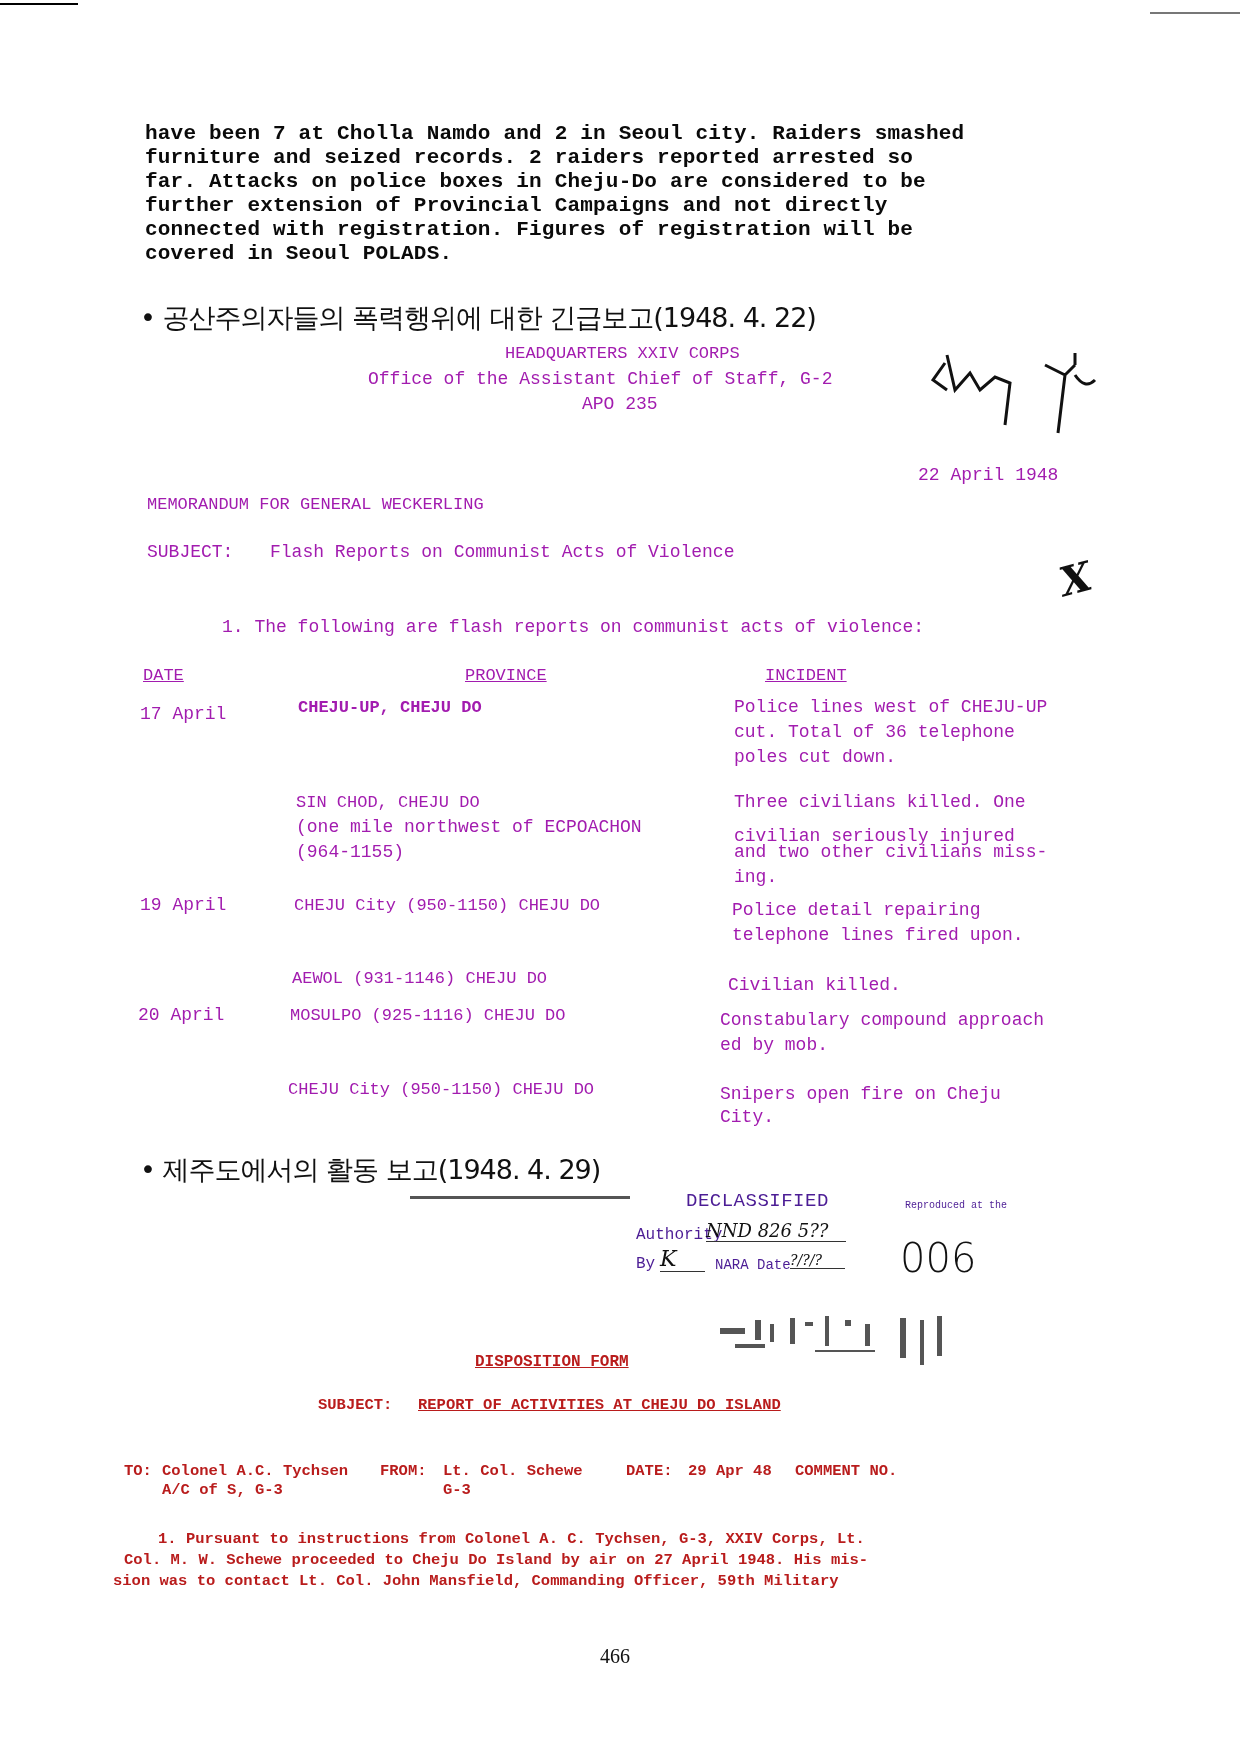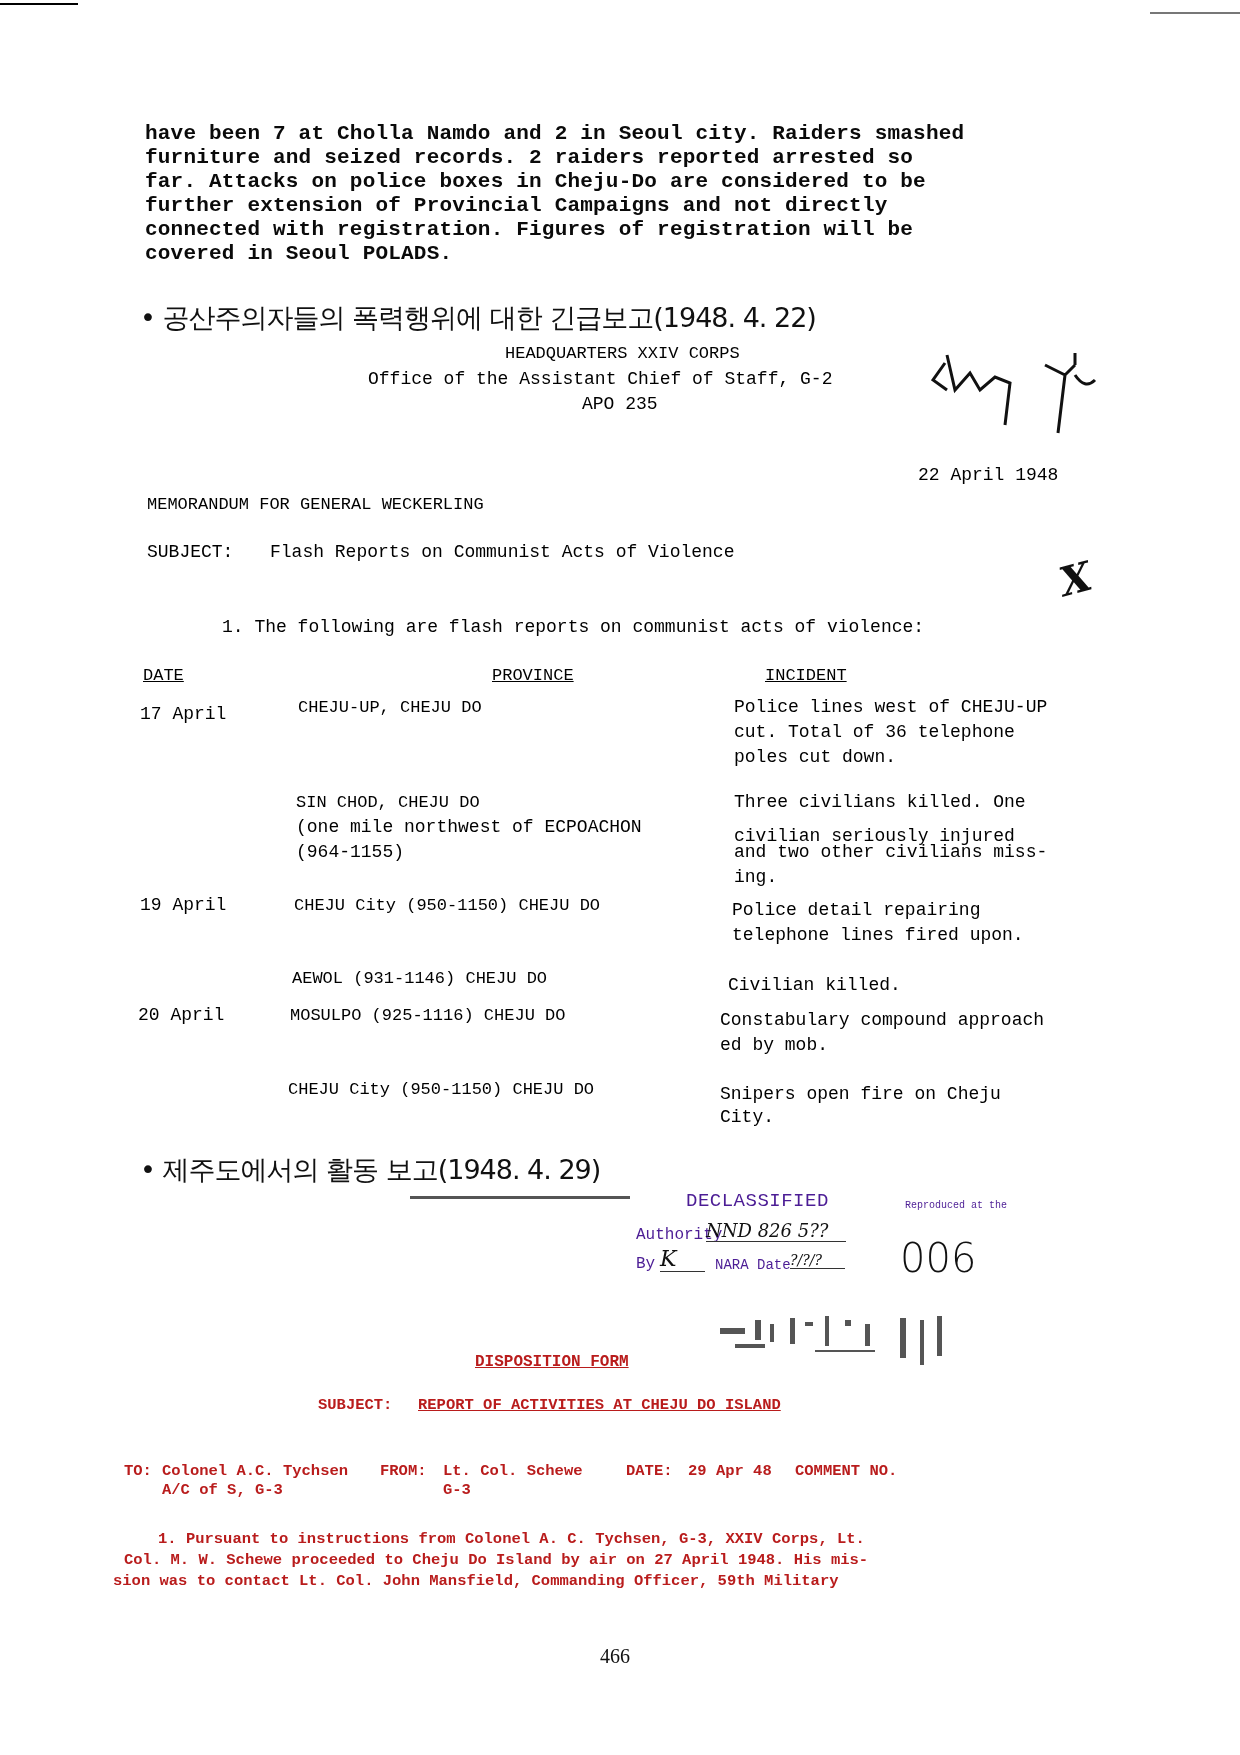--- a/index.html
+++ b/index.html
@@ -1,19 +1,19 @@
 <!DOCTYPE html>
 <html><head>
 <meta charset="utf-8">
 <style>
   html, body { margin: 0; padding: 0; background: #ffffff; }
   body { width: 1240px; height: 1755px; position: relative; overflow: hidden; color: #111; }
   .abs { position: absolute; white-space: nowrap; }
   .bold-type { font-family: "Liberation Mono", "DejaVu Sans Mono", monospace; font-weight: bold; font-size: 21px; line-height: 24px; color: #0a0a0a; letter-spacing: 0.2px; }
-  .type { font-family: "Liberation Mono", "DejaVu Sans Mono", monospace; font-size: 18px; line-height: 25px; color: #000000; }
+  .type { font-family: "Liberation Mono", "DejaVu Sans Mono", monospace; font-size: 18px; line-height: 25px; color: #a21caf; }
   .korean { font-family: "DejaVu Sans", "Liberation Sans", sans-serif; font-size: 27px; color: #111; letter-spacing: -1px; }
   .underline { text-decoration: underline; }
   .small-bold { font-family: "Liberation Mono", "DejaVu Sans Mono", monospace; font-weight: bold; font-size: 15.5px; line-height: 19px; color: #b91c1c; }
   .stamp { font-family: Liberation Mono, monospace; color: #4c1d95; }
   .scanline { position: absolute; background: #000; }
   .page-number { font-family: "Liberation Serif", "DejaVu Serif", serif; font-size: 20px; }
   .hand { font-family: "DejaVu Serif", serif; font-style: italic; }
 </style>
 </head>
 <body>
@@ -51,26 +51,26 @@
 
 <div class="abs type" style="left:147px;top:540px;">SUBJECT:</div>
 <div class="abs type" style="left:270px;top:540px;">Flash Reports on Communist Acts of Violence</div>
 
 <div class="abs hand" style="left:1060px;top:555px;font-size:40px;font-weight:bold;transform:rotate(-15deg);">X</div>
 
 <div class="abs type" style="left:222px;top:615px;">1.  The following are flash reports on communist acts of violence:</div>
 
 <div>
   <div class="abs type underline" style="left:143px;top:663px;font-size:17px;">DATE</div>
-  <div class="abs type underline" style="left:465px;top:663px;font-size:17px;margin-left:27px;">PROVINCE</div>
+  <div class="abs type underline" style="left:465px;top:663px;font-size:17px;">PROVINCE</div>
   <div class="abs type underline" style="left:765px;top:663px;font-size:17px;">INCIDENT</div>
 
   <div>
     <div class="abs type" style="left:140px;top:702px;">17 April</div>
-    <div class="abs type" style="left:298px;top:695px;font-size:17px;">CHEJU-UP, CHEJU DO</div>
+    <div class="abs type" style="left:298px;top:695px;font-size:17px;font-weight:bold;">CHEJU-UP, CHEJU DO</div>
     <div class="abs type" style="left:734px;top:695px;">Police lines west of CHEJU-UP</div>
     <div class="abs type" style="left:734px;top:720px;">cut.  Total of 36 telephone</div>
     <div class="abs type" style="left:734px;top:745px;">poles cut down.</div>
   </div>
 
   <div>
     <div class="abs type" style="left:296px;top:790px;font-size:17px;">SIN CHOD, CHEJU DO</div>
     <div class="abs type" style="left:296px;top:815px;">(one mile northwest of ECPOACHON</div>
     <div class="abs type" style="left:296px;top:840px;">(964-1155)</div>
     <div class="abs type" style="left:734px;top:790px;">Three civilians killed.  One</div>

